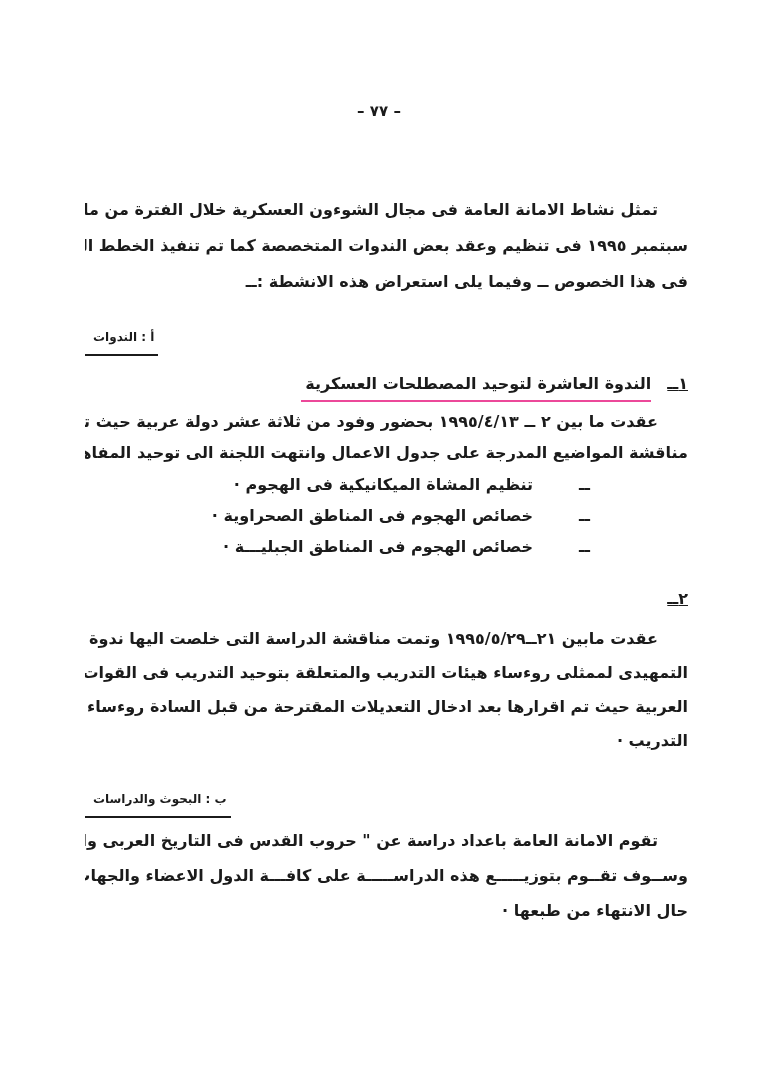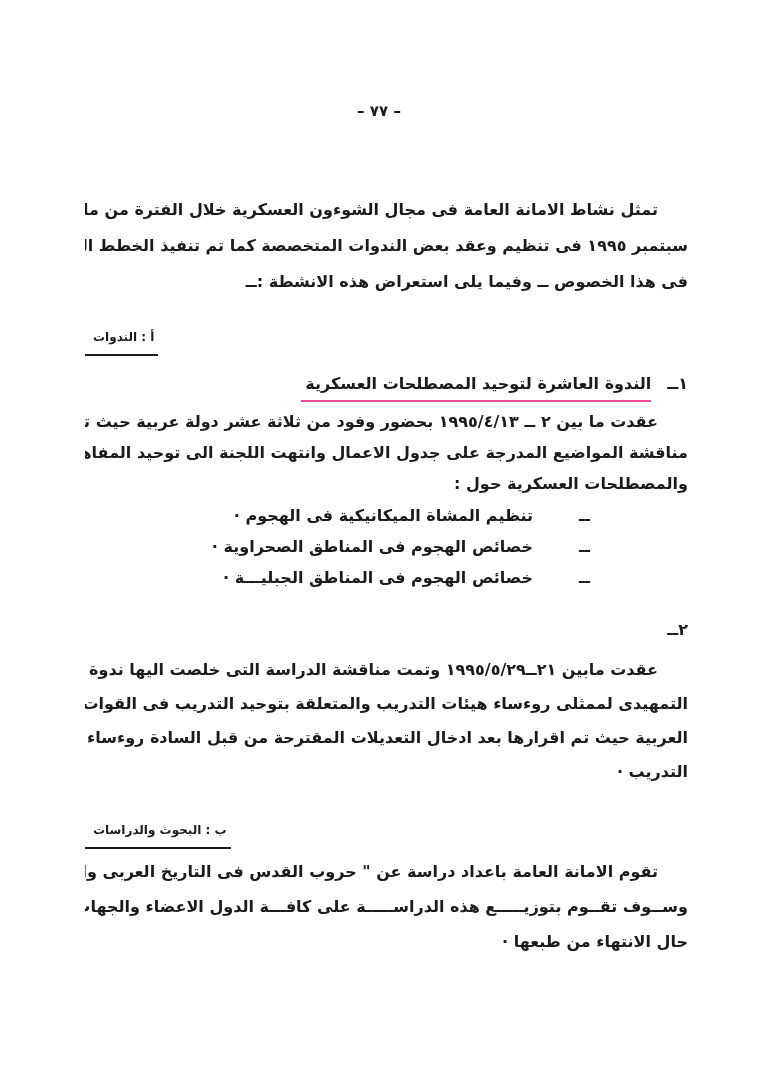--- a/index.html
+++ b/index.html
@@ -39,21 +39,21 @@
 
   .sec-head { margin-top: 26px; text-align: left; font-size: 12px; line-height: 22px; }
   .sec-head .ul {
     display: inline-block;
     border-bottom: 2px solid #1b1b1b;
     padding: 0 4px 6px 8px;
   }
   .sec-head.b { margin-top: 30px; }
 
   .num-head { display: flex; align-items: flex-start; margin-top: 17px; line-height: 22px; }
-  .num-head .num { margin-left: 16px; }
+  .num-head .num { margin-left: 16px; text-decoration: underline; }
   .num-head .ttl {
     display: inline-block;
     border-bottom: 2px solid #ec4899;
     padding-bottom: 5px;
     padding-left: 4px;
   }
   .num-head.h2 { margin-top: 26px; }
 
   .para1 { margin-top: 4px; }
   .para1 .line { line-height: 31px; }
@@ -88,21 +88,20 @@
     </h2>
 
     <div class="num-head">
       <span class="num">١ــ</span>
       <span class="ttl">الندوة العاشرة لتوحيد المصطلحات العسكرية</span>
     </div>
 
     <section class="para1">
       <div class="line just indent">عقدت ما بين ٢ ــ ١٩٩٥/٤/١٣ بحضور وفود من ثلاثة عشر دولة عربية حيث تمت</div>
       <div class="line just">مناقشة المواضيع المدرجة على جدول الاعمال وانتهت اللجنة الى توحيد المفاهيـــــــــم</div>
-      <div class="line plain">والمصطلحات العسكرية حول :</div>
     </section>
 
     <div class="bullets">
       <div class="bullet">
         <span class="dash">ــ</span>
         <span class="btxt">تنظيم المشاة الميكانيكية فى الهجوم ·</span>
       </div>
       <div class="bullet">
         <span class="dash">ــ</span>
         <span class="btxt">خصائص الهجوم فى المناطق الصحراوية ·</span>

